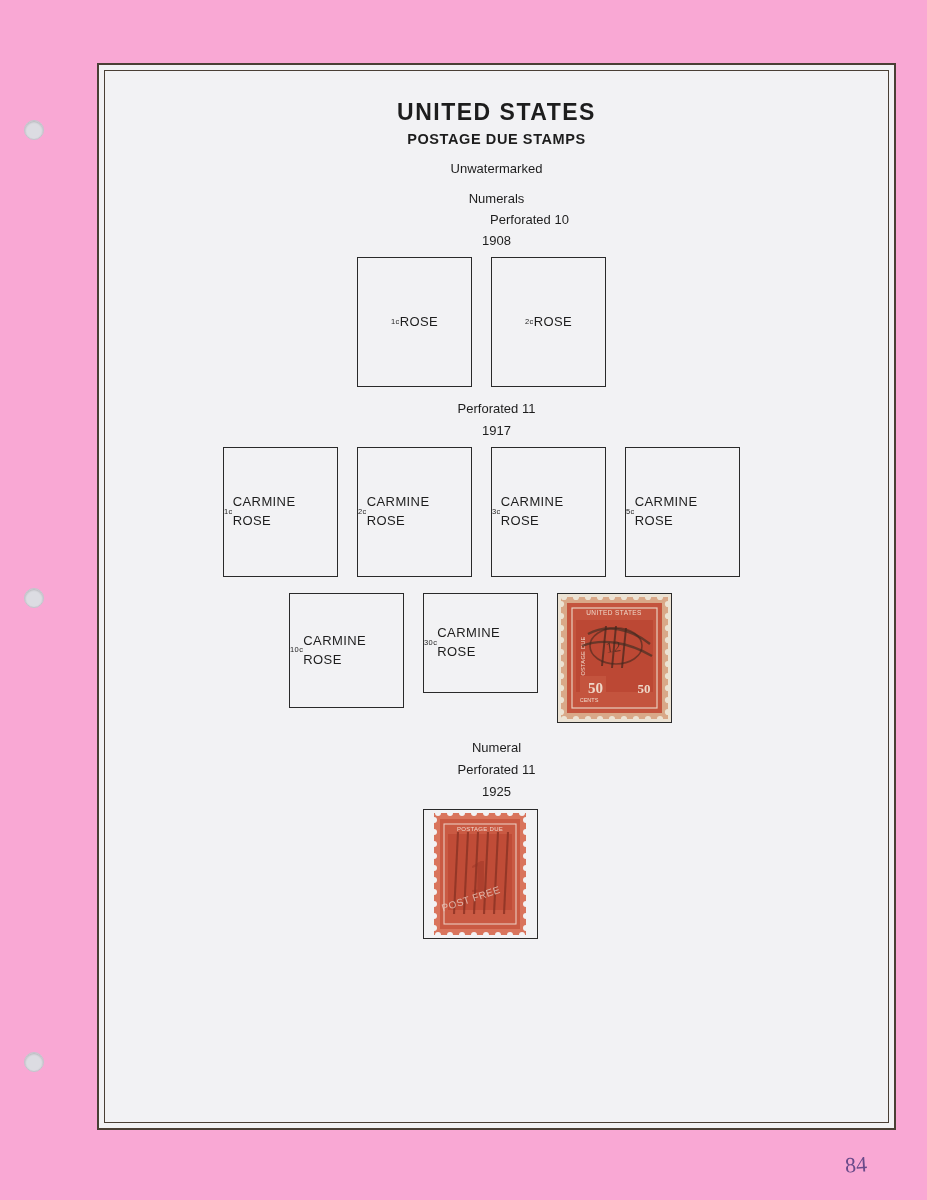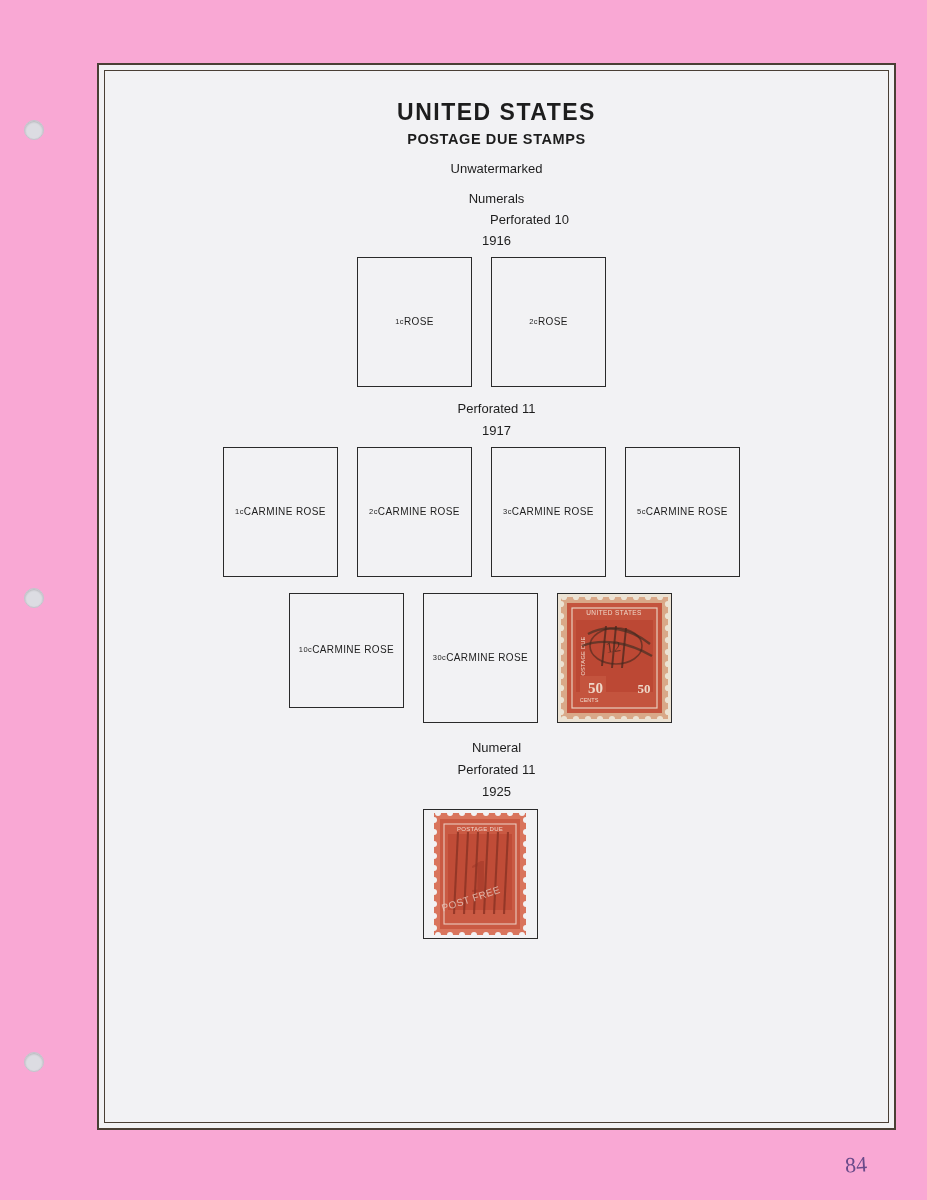--- a/index.html
+++ b/index.html
@@ -113,21 +113,21 @@
     align-items: center;
     justify-content: center;
   }
   .stamp-box .denom {
     font-size: 7.5px;
     letter-spacing: 0.4px;
     color: #1d1d1d;
     line-height: 1.45;
   }
   .stamp-box .color {
-    font-size: 10px;
+    font-size: 13px;
     letter-spacing: 0.4px;
     color: #1d1d1d;
     line-height: 1.45;
   }
 
   
   .stamp-slot {
     position: absolute;
     box-sizing: border-box;
   }
@@ -162,21 +162,21 @@
     <div id="frame-inner"></div>
 
     <div id="content">
 
       <div class="heading-main">UNITED STATES</div>
       <div class="heading-sub">POSTAGE DUE STAMPS</div>
       <div class="heading-wmk">Unwatermarked</div>
 
       <div class="section-label" style="top:126px;">Numerals</div>
       <div class="section-label" style="top:147px;margin-left:33px;">Perforated 10</div>
-      <div class="section-label" style="top:168px;">1916</div>
+      <div class="section-label" style="top:168px;">1908</div>
 
       <div class="stamp-box" style="left:258px; top:192px; width:115px; height:130px;">
         <div class="denom">1c</div>
         <div class="color">ROSE</div>
       </div>
       <div class="stamp-box" style="left:392px; top:192px; width:115px; height:130px;">
         <div class="denom">2c</div>
         <div class="color">ROSE</div>
       </div>
 
@@ -197,21 +197,21 @@
       </div>
       <div class="stamp-box" style="left:526px; top:382px; width:115px; height:130px;">
         <div class="denom">5c</div>
         <div class="color">CARMINE ROSE</div>
       </div>
 
       <div class="stamp-box" style="left:190px; top:528px; width:115px; height:115px;">
         <div class="denom">10c</div>
         <div class="color">CARMINE ROSE</div>
       </div>
-      <div class="stamp-box" style="left:324px; top:528px; width:115px; height:130px;">
+      <div class="stamp-box" style="left:324px; top:528px; width:115px; height:100px;">
         <div class="denom">30c</div>
         <div class="color">CARMINE ROSE</div>
       </div>
 
       <div class="stamp-slot bordered" style="left:458px; top:528px; width:115px; height:130px;">
         <div class="real-stamp" style="left:0; top:0; width:113px; height:128px;">
           <svg width="113" height="128" viewBox="0 0 113 128" xmlns="http://www.w3.org/2000/svg">
             <defs>
               <clipPath id="perf50">
                 <rect x="3" y="3" width="107" height="122" rx="2"></rect>

